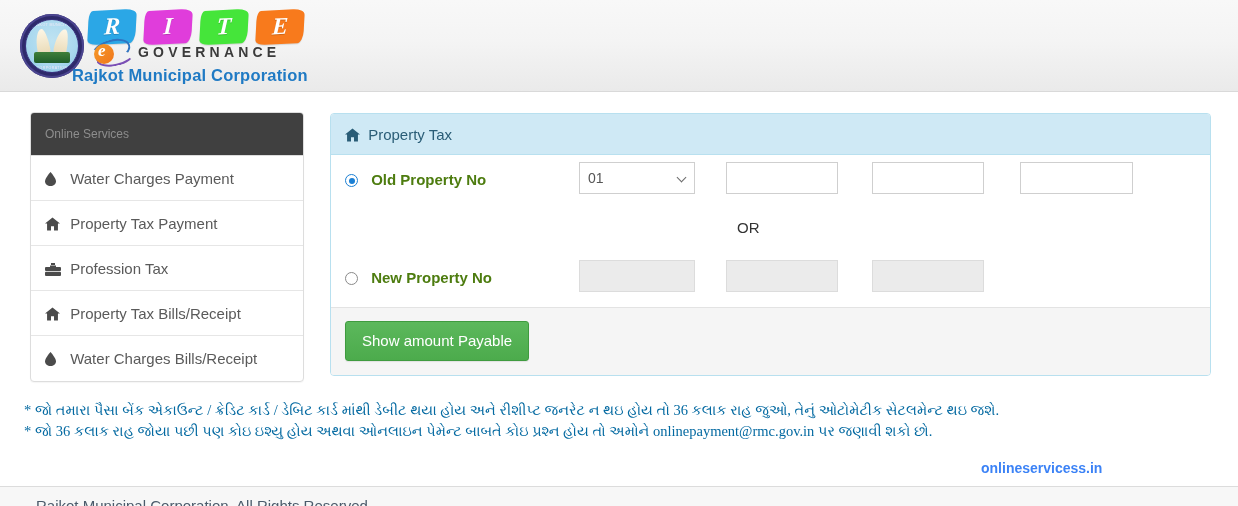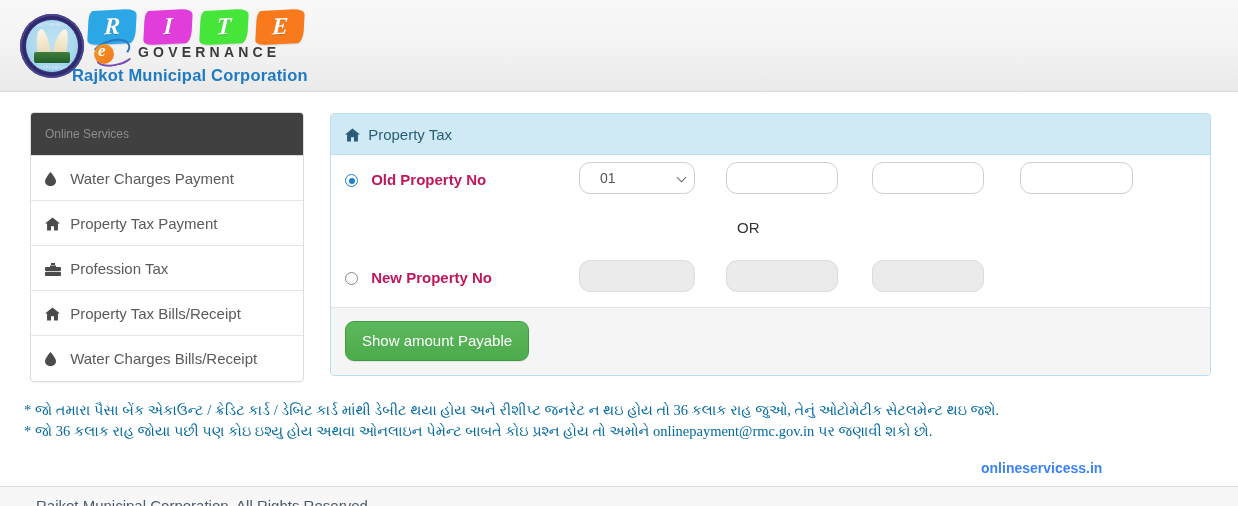--- a/index.html
+++ b/index.html
@@ -158,39 +158,39 @@
   }
   #panel-header .ic { display: inline-block; width: 19px; vertical-align: -2px; }
   #panel-body { padding: 18px 14px 6px 14px; height: 152px; position: relative; }
 
   .form-row { position: absolute; left: 14px; right: 14px; }
   .row-old { top: 16px; }
   .row-new { top: 114px; }
 
   .radio-cell {
     position: absolute; left: 0; top: 0; width: 215px;
-    font-size: 15px; font-weight: bold; color: #be185d;
+    font-size: 15px; font-weight: bold; color: #4d7c0f;
     white-space: nowrap;
   }
   .radio {
     display: inline-block; width: 13px; height: 13px; border-radius: 50%;
     border: 1px solid #8a8a8a; background: #ffffff;
     vertical-align: -2px; margin-right: 9px; position: relative;
   }
   .radio.on { border: 1px solid #1b7fd4; background: #ffffff; }
   .radio.on:after {
     content: ""; position: absolute; left: 2.5px; top: 2.5px;
     width: 6px; height: 6px; border-radius: 50%; background: #1b7fd4;
   }
   select.fld, input.fld {
     position: absolute; top: -9px; height: 32px;
-    border: 1px solid #cfcfcf; border-radius: 11px;
+    border: 1px solid #cfcfcf; border-radius: 0;
     background: #ffffff; color: #555555;
     font-family: "Liberation Sans", sans-serif; font-size: 14px;
-    padding: 0 20px; outline: none;
+    padding: 0 8px; outline: none;
   }
   select.fld { -webkit-appearance: none; appearance: none; padding-right: 22px; }
   .sel-wrap { position: absolute; top: -9px; left: 234px; width: 116px; height: 32px; }
   .sel-wrap select.fld { left: 0; top: 0; width: 116px; }
   .sel-wrap .chev {
     position: absolute; right: 9px; top: 12px; width: 8px; height: 8px;
     pointer-events: none;
   }
   .sel-wrap .chev:before {
     content: ""; position: absolute; left: 0; top: 0;
@@ -215,21 +215,21 @@
   }
 
   #panel-footer {
     background: #f5f5f5;
     border-top: 1px solid #e3e3e3;
     padding: 13px 14px 14px 14px;
   }
   #show-btn {
     display: inline-block; padding: 10px 16px 11px 16px;
     background: linear-gradient(180deg,#5cb85c 0%, #4cab4c 100%);
-    border: 1px solid #3f9b3f; border-radius: 9px;
+    border: 1px solid #3f9b3f; border-radius: 3px;
     color: #ffffff; font-size: 15px;
     font-family: "Liberation Sans", sans-serif;
     cursor: pointer;
     box-shadow: 0 1px 1px rgba(0,0,0,.08);
   }
 
   
   #notes {
     position: absolute; left: 24px; top: 400px; width: 1200px;
     font-family: "Liberation Serif", serif;

